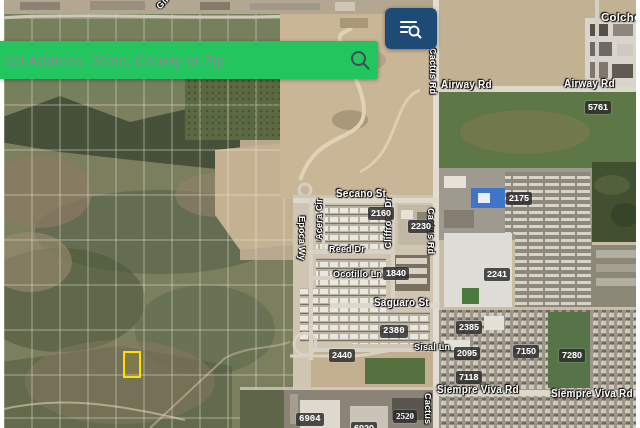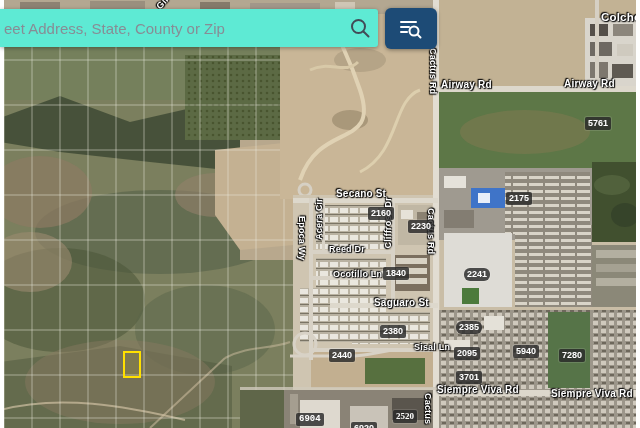--- a/index.html
+++ b/index.html
@@ -21,22 +21,22 @@
   .chip{position:absolute;z-index:4;background:rgba(42,42,42,.82);color:#fff;font-weight:700;
     font-size:9px;line-height:1.25;padding:1px 3px;border-radius:2px;white-space:nowrap;
     box-shadow:0 0 0 1px rgba(255,255,255,.12);}
 
   
   #selected-parcel{position:absolute;left:123px;top:351px;width:14px;height:23px;z-index:3;
     border:2px solid #ffe000;background:rgba(255,224,0,.07);}
 
   
   #search-bar{position:absolute;left:0;top:9px;z-index:10;display:flex;align-items:stretch;}
-  #search-box{width:378px;height:38px;background:#5eead4;display:flex;align-items:center;
-    box-shadow:0 1px 4px rgba(0,0,0,.35);border-radius:0 3px 3px 0;}
+  #search-box{width:378px;height:38px;background:#22c55e;display:flex;align-items:center;
+    box-shadow:0 1px 4px rgba(0,0,0,.35);border-radius:0 3px 3px 0;margin-top:32px;}
   #search-input{flex:1;border:none;outline:none;font-size:15px;color:#333;padding:0 4px 0 4px;
     font-family:"Liberation Sans",sans-serif;background:transparent;}
   #search-input::placeholder{color:#878d95;opacity:1;}
   #search-glass{width:36px;display:flex;align-items:center;justify-content:center;cursor:pointer;}
   #layers-button{margin-left:7px;width:52px;height:41px;margin-top:-1px;border:none;cursor:pointer;
     border-radius:6px;display:flex;align-items:center;justify-content:center;
     box-shadow:0 1px 4px rgba(0,0,0,.4);}
 </style>
 </head>
 <body>
@@ -247,33 +247,33 @@
   <div class="maplabel lab-sm vup" style="left:383px;top:197px;">Cliffrose Dr</div>
   <div class="maplabel lab-sm vdown" style="left:297px;top:216px;">Epoca Wy</div>
   <div class="maplabel lab-sm" style="left:329px;top:244px;">Reed Dr</div>
   <div class="maplabel lab-sm" style="left:317px;top:269px;padding-left:16px;">Ocotillo Ln</div>
   <div class="maplabel" style="left:374px;top:297px;">Saguaro St</div>
   <div class="maplabel lab-sm" style="left:387px;top:342px;padding-left:27px;">Sisal Ln</div>
   <div class="maplabel" style="left:437px;top:384px;">Siempre Viva Rd</div>
   <div class="maplabel" style="left:551px;top:388px;">Siempre Viva Rd</div>
   <div class="maplabel lab-sm" style="left:156px;top:-2px;transform:rotate(-48deg);">Gil</div>
 
-  <div class="chip" style="left:585px;top:117px;text-align:right;">5761</div>
+  <div class="chip" style="left:585px;top:101px;text-align:right;">5761</div>
   <div class="chip" style="left:506px;top:192px;">2175</div>
   <div class="chip" style="left:368px;top:207px;">2160</div>
   <div class="chip" style="left:408px;top:220px;">2230</div>
   <div class="chip" style="left:383px;top:267px;">1840</div>
-  <div class="chip" style="left:464px;top:268px;border-radius:6px;">2241</div>
-  <div class="chip" style="left:380px;top:325px;">2380</div>
-  <div class="chip" style="left:456px;top:321px;border-radius:6px;">2385</div>
+  <div class="chip" style="left:484px;top:268px;">2241</div>
+  <div class="chip" style="left:380px;top:325px;font-family:Liberation Mono, monospace;">2380</div>
+  <div class="chip" style="left:456px;top:321px;">2385</div>
   <div class="chip" style="left:329px;top:349px;">2440</div>
   <div class="chip" style="left:454px;top:347px;">2095</div>
-  <div class="chip" style="left:513px;top:345px;">5940</div>
+  <div class="chip" style="left:513px;top:345px;">7150</div>
   <div class="chip" style="left:559px;top:349px;">7280</div>
-  <div class="chip" style="left:456px;top:371px;">3701</div>
+  <div class="chip" style="left:456px;top:371px;">7118</div>
   <div class="chip" style="left:393px;top:410px;font-family:Liberation Serif, serif;">2520</div>
   <div class="chip" style="left:296px;top:413px;font-family:Liberation Mono, monospace;">6904</div>
   <div class="chip" style="left:351px;top:422px;">6920</div>
 
   <div id="edge-left" class="edge-strip"></div>
   <div id="edge-right" class="edge-strip"></div>
 
   <div id="search-bar">
     <div id="search-box">
       <input id="search-input" type="text" placeholder="eet Address, State, County or Zip" style="">

